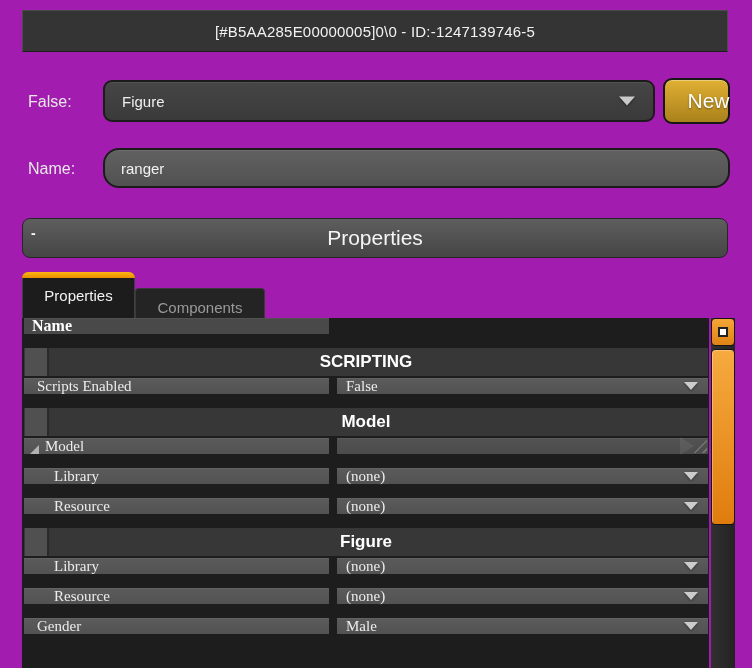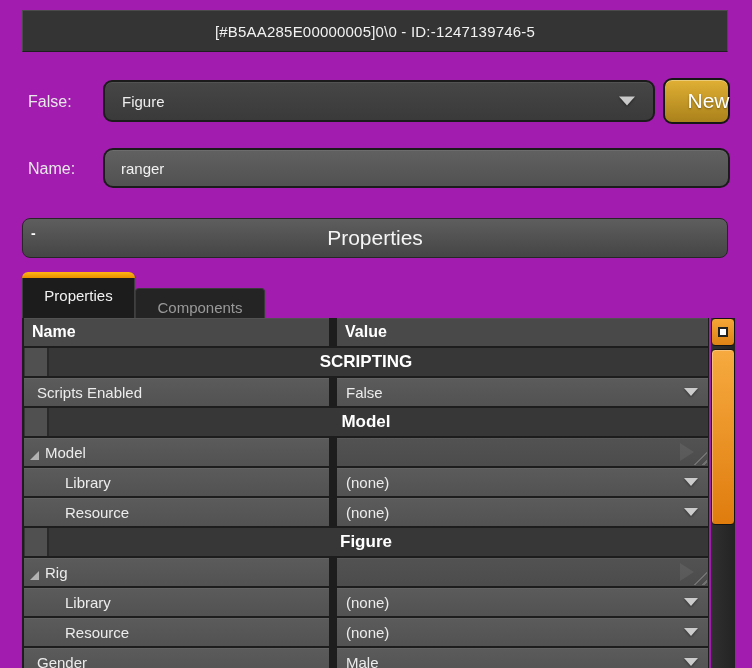--- a/index.html
+++ b/index.html
@@ -40,21 +40,21 @@
     position:absolute; left:663px; top:78px; width:67px; height:46px;
     background:linear-gradient(#e0b034,#aa811b);
     border:2px solid #161616; border-radius:9px;
     box-shadow:inset 0 1px 0 rgba(255,255,255,.35);
     display:flex; align-items:center; justify-content:center;
     font-size:21px; color:#ffffff; text-shadow:0 1px 2px rgba(0,0,0,.4); cursor:pointer;padding-left:24px;
   }
   .name-input {
     position:absolute; left:103px; top:148px; width:627px; height:40px;
     background:linear-gradient(#616161,#515151);
-    border:2px solid #1b1b1b; border-radius:10px;
+    border:2px solid #1b1b1b; border-radius:16px;
     box-shadow:inset 0 1px 0 rgba(255,255,255,.08);
     padding:7px 16px; font-size:15px; color:#f2f2f2;
     font-family:"Liberation Sans", sans-serif; outline:none;
   }
 
   
   .panel-header {
     position:absolute; left:22px; top:218px; width:706px; height:40px;
     background:linear-gradient(#5e5e5e,#454545);
     border:1px solid #262626; border-radius:8px;
@@ -86,23 +86,23 @@
     border-radius:4px 4px 0 0; color:#9a9a9a; z-index:1;
   }
 
   
   .grid {
     position:absolute; left:22px; top:318px; width:687px; height:350px;
     background:#1d1d1d; overflow:hidden; z-index:3;
   }
   .row { position:relative; height:28px; margin:0 0 2px 0; }
   .cell {
-    position:absolute; top:0; height:28px;
+    position:absolute; top:0; height:16px;
     background:linear-gradient(#5b5b5b,#525252);
-    display:flex; align-items:center; font-size:15px; color:#ececec;
+    display:flex; align-items:center; font-size:15px; color:#ececec;font-family:Liberation Serif, serif;
   }
   .name-cell { left:2px; width:305px; box-shadow:inset 0 1px 0 rgba(255,255,255,.05); }
   .value-cell { left:315px; width:371px; box-shadow:inset 0 1px 0 rgba(255,255,255,.05); }
   .header-row .cell {
     background:#494949; font-weight:bold; font-size:16px; color:#ffffff;
   }
   .header-row .name-cell { padding-left:8px; }
   .header-row .value-cell { padding-left:8px; }
 
   .section-row { background:#373737; margin-left:2px; margin-right:1px;text-align:center; }
@@ -110,21 +110,21 @@
     position:absolute; left:1px; top:0; width:24px; height:28px; background:#505050;
     border-right:2px solid #2a2a2a;
   }
   .section-label {
     position:absolute; left:0; right:0; top:0; height:28px;
     display:flex; align-items:center; justify-content:center;
     font-weight:bold; font-size:17px; color:#ffffff;
   }
 
   .lvl1 .prop-name { padding-left:13px; }
-  .lvl2 .prop-name { padding-left:41px; }
+  .lvl2 .prop-name { padding-left:30px; }
   .lvl1.has-exp .prop-name { padding-left:0; }
   .expander {
     width:0; height:0; margin:6px 6px 0 6px;
     border-bottom:9px solid #b2b2b2; border-left:9px solid transparent;
     cursor:pointer; flex:0 0 auto;
   }
   .dd-cell { cursor:pointer; }
   .dd-cell .prop-value { padding-left:9px; }
   .dd-cell .dd-arrow {
     position:absolute; right:10px; top:50%; transform:translateY(-50%);
@@ -194,21 +194,20 @@
     <span class="tab-accent"></span>
     <span>Properties</span>
   </div>
   <div class="tab tab-inactive">
     <span>Components</span>
   </div>
 
   <div class="grid">
     <div class="row header-row">
       <div class="cell name-cell">Name</div>
-      <div class="cell value-cell">Value</div>
     </div>
     <div id="grid-rows">
         <div class="row section-row">
           <div class="section-square"></div>
           <div class="section-label">SCRIPTING</div>
         </div>
         <div class="row">
           <div class="cell value-cell dd-cell">
             <div class="prop-value">False</div>
             <div class="dd-arrow"></div>
@@ -247,30 +246,20 @@
           <div class="cell value-cell dd-cell">
             <div class="prop-value">(none)</div>
             <div class="dd-arrow"></div>
           </div>
         </div>
         <div class="row section-row">
           <div class="section-square"></div>
           <div class="section-label">Figure</div>
         </div>
         <div class="row">
-          <div class="cell name-cell lvl1 has-exp">
-            <div class="expander"></div>
-            <div class="prop-name">Rig</div>
-          </div>
-          <div class="cell value-cell exp-cell">
-            <div class="ghost-tri"></div>
-            <div class="resize-grip"></div>
-          </div>
-        </div>
-        <div class="row">
           <div class="cell name-cell lvl2">
             <div class="prop-name">Library</div>
           </div>
           <div class="cell value-cell dd-cell">
             <div class="prop-value">(none)</div>
             <div class="dd-arrow"></div>
           </div>
         </div>
         <div class="row">
           <div class="cell name-cell lvl2">

